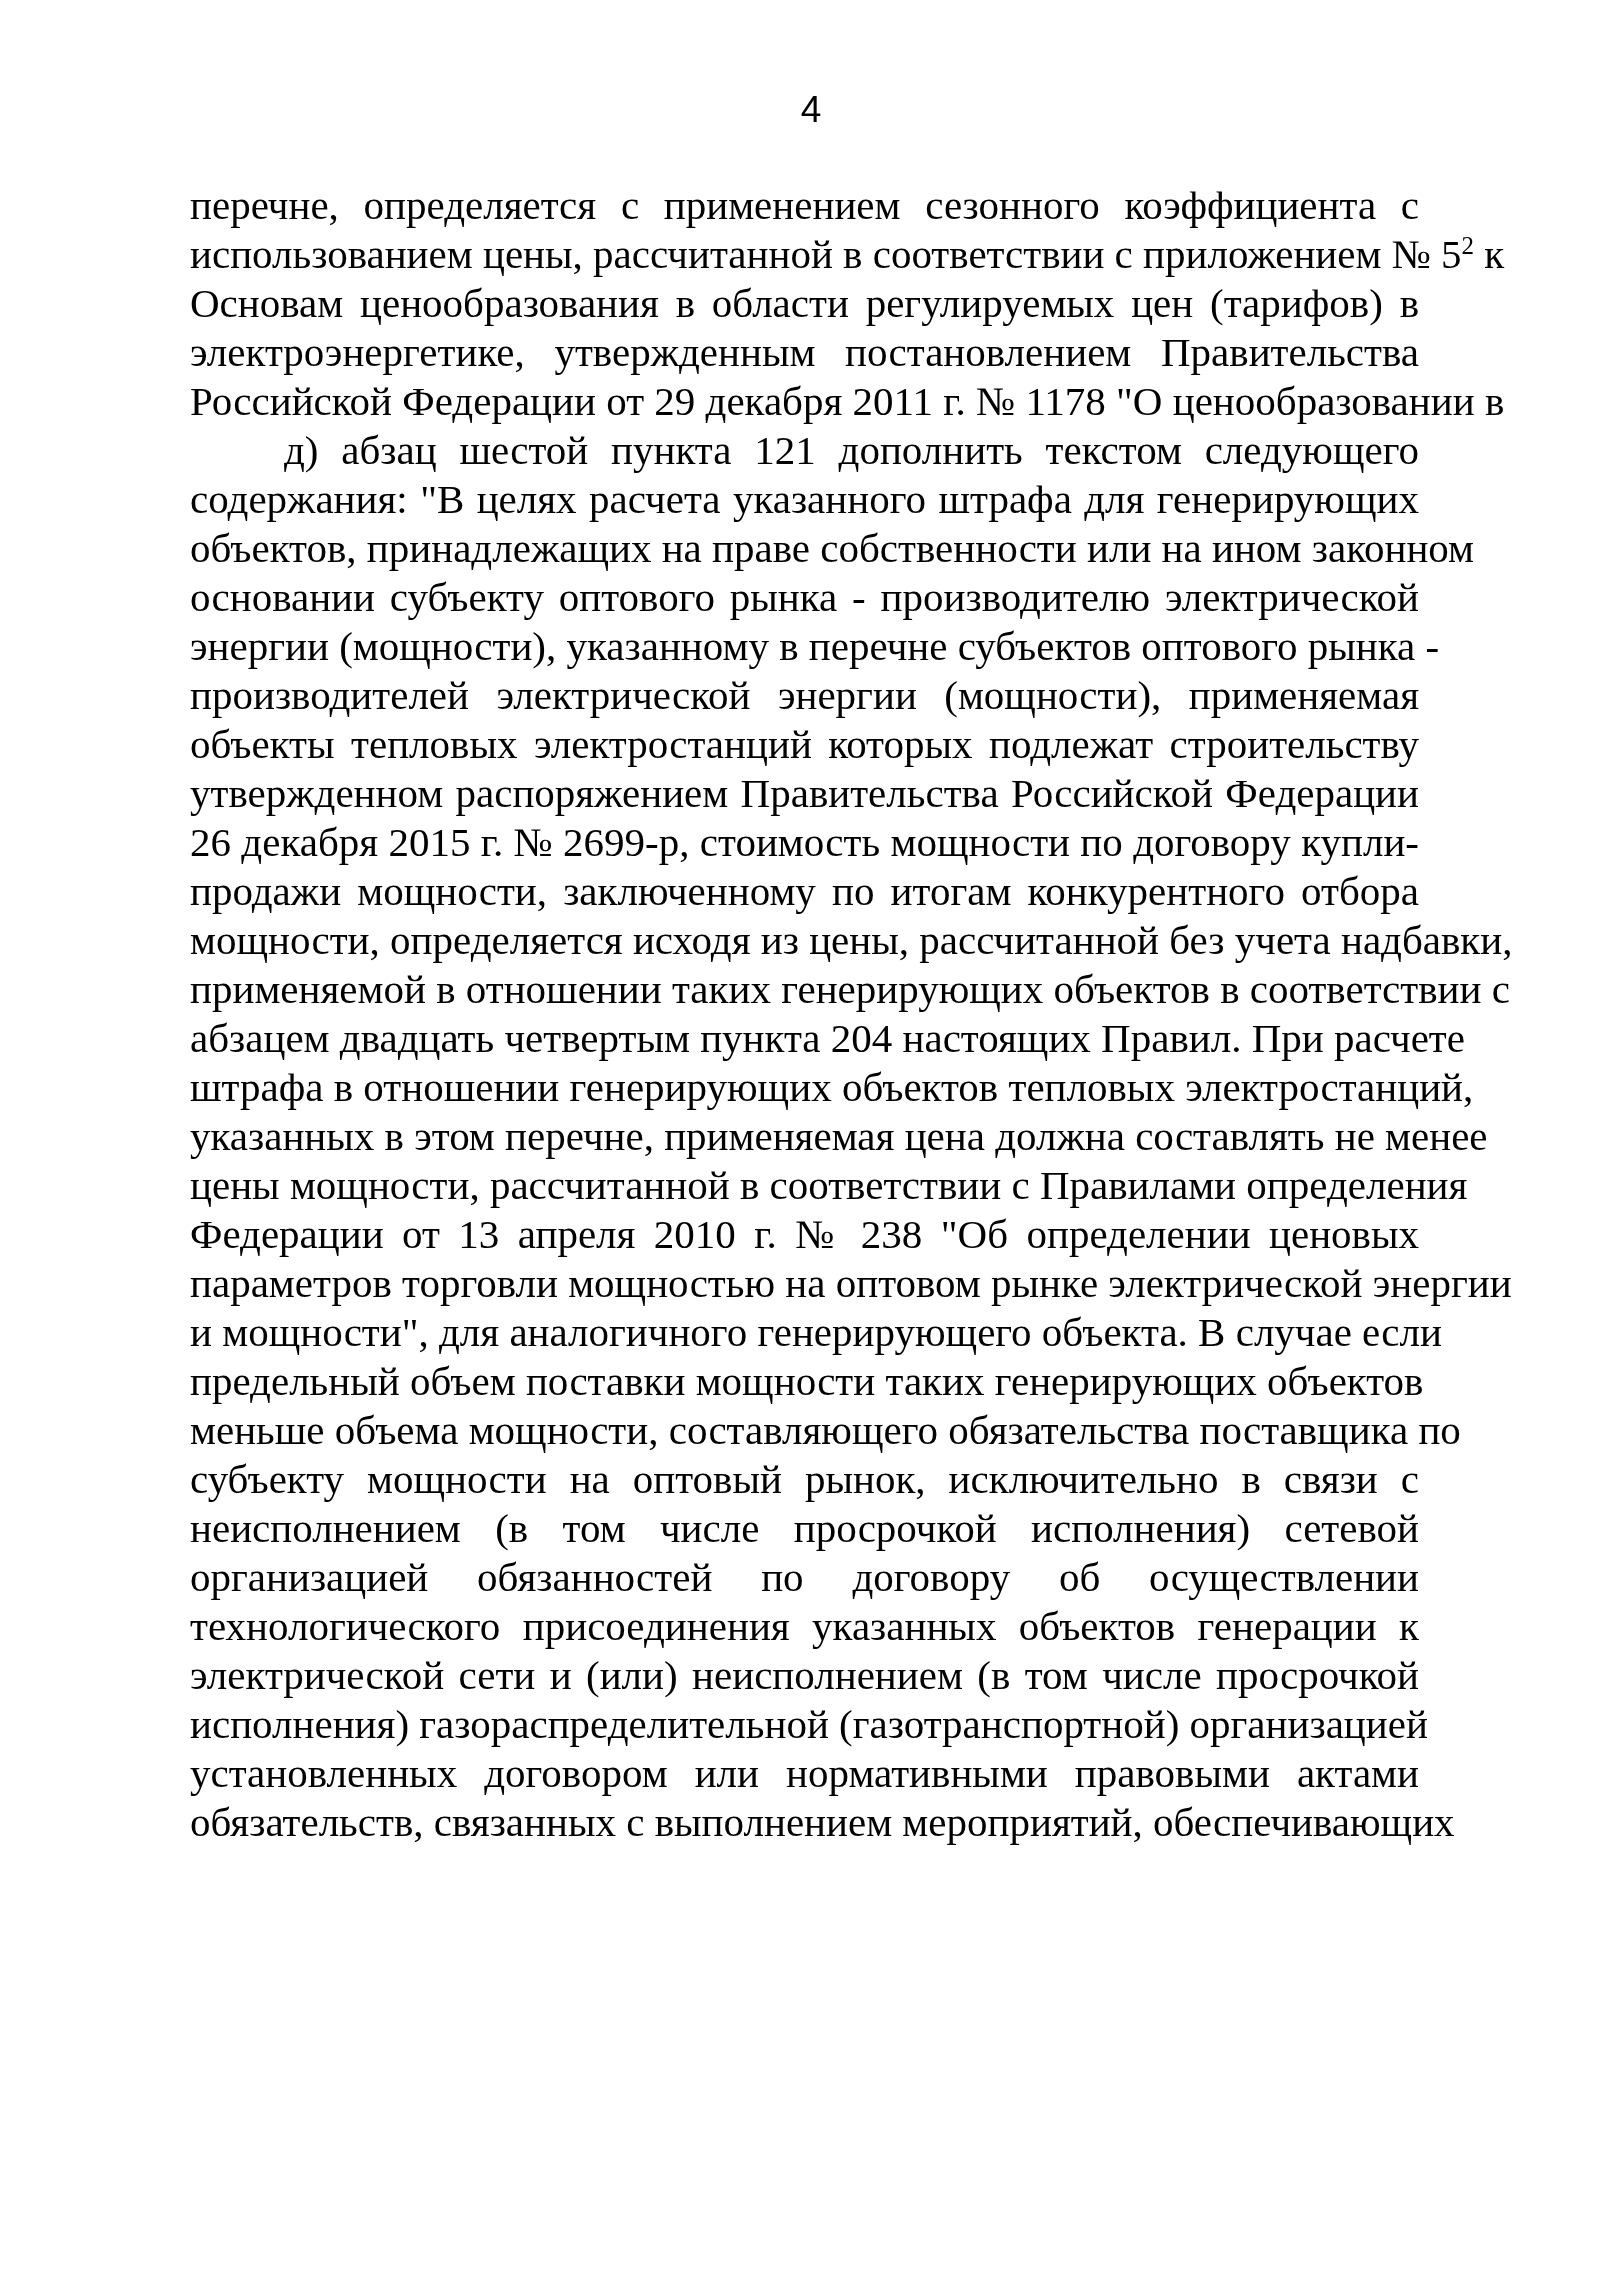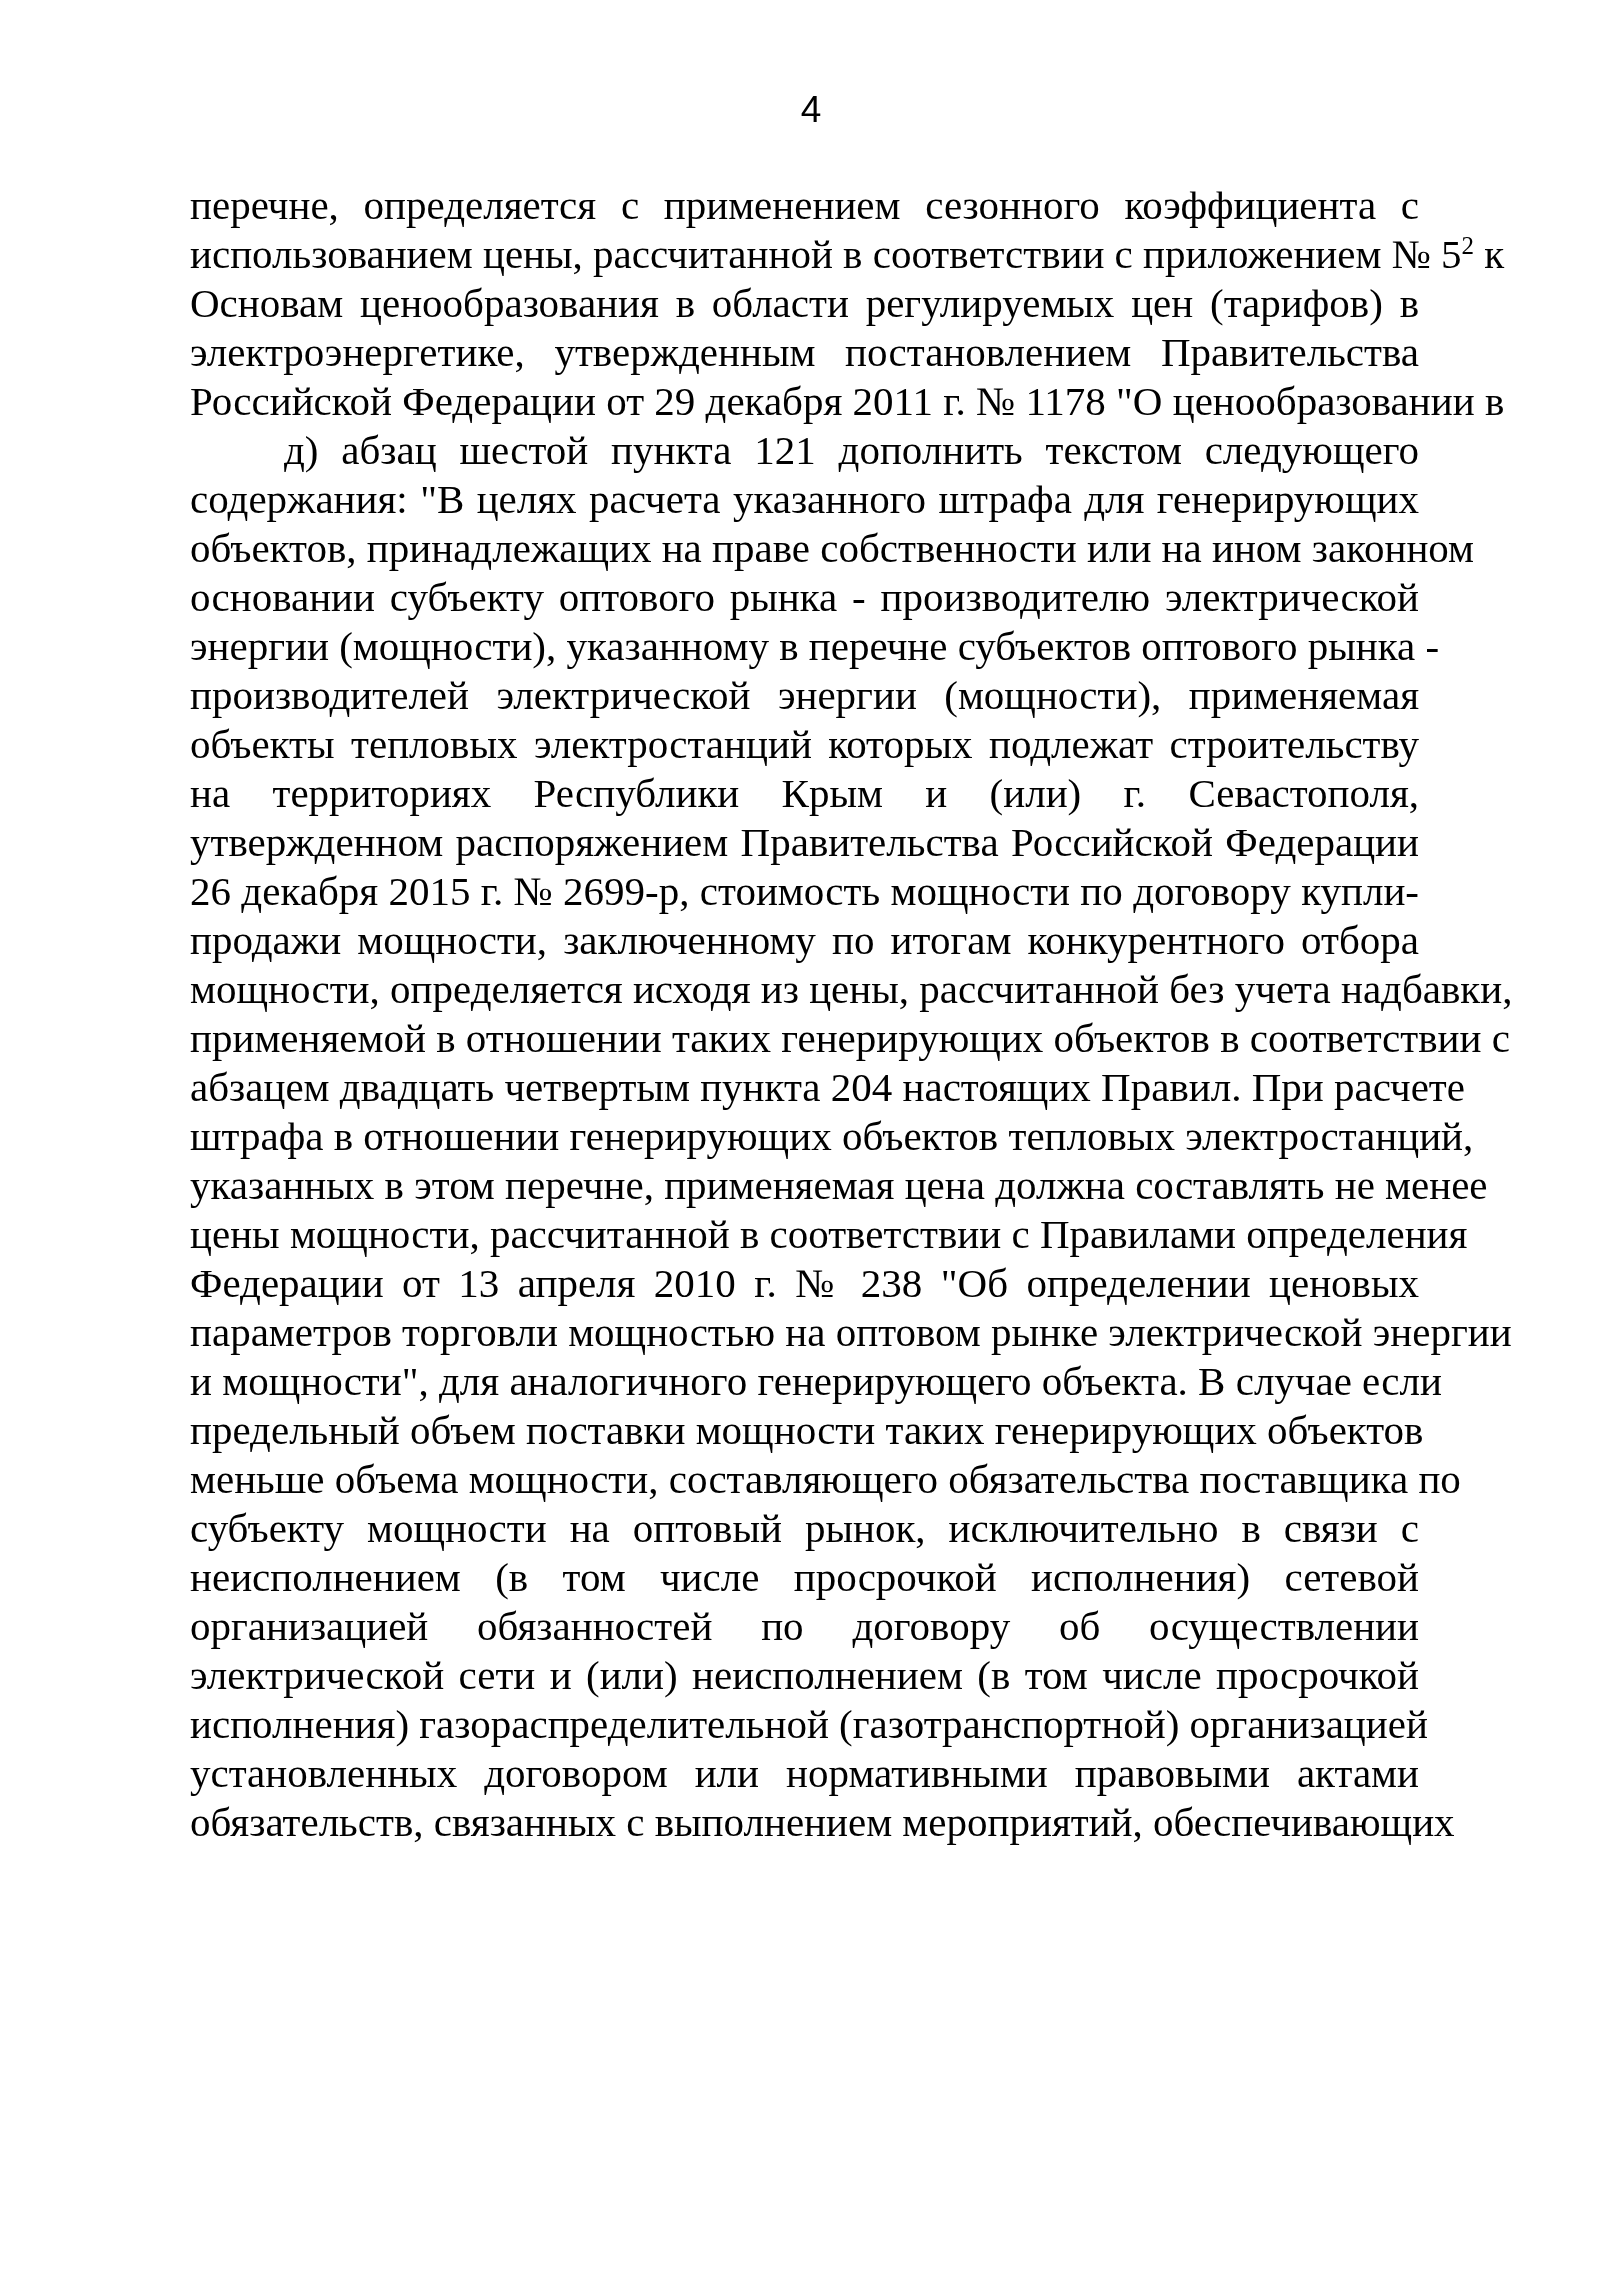--- a/index.html
+++ b/index.html
@@ -69,37 +69,37 @@
   </div>
 
   <div>
     <span class="line indent">д) абзац шестой пункта 121 дополнить текстом следующего</span>
     <span class="line">содержания: "В целях расчета указанного штрафа для генерирующих</span>
     <span class="line">объектов, принадлежащих на праве собственности или на ином законном</span>
     <span class="line">основании субъекту оптового рынка - производителю электрической</span>
     <span class="line">энергии (мощности), указанному в перечне субъектов оптового рынка -</span>
     <span class="line">производителей электрической энергии (мощности), применяемая</span>
     <span class="line">объекты тепловых электростанций которых подлежат строительству</span>
-    <span class="line">на территориях Республики Крым и (или) г. Севастополя,</span>
     <span class="line">утвержденном распоряжением Правительства Российской Федерации</span>
     <span class="line">26 декабря 2015 г.  № 2699-р, стоимость мощности по договору купли-</span>
     <span class="line">продажи мощности, заключенному по итогам конкурентного отбора</span>
     <span class="line">мощности, определяется исходя из цены, рассчитанной без учета надбавки,</span>
     <span class="line">применяемой в отношении таких генерирующих объектов в соответствии с</span>
     <span class="line">абзацем двадцать четвертым пункта 204 настоящих Правил. При расчете</span>
     <span class="line">штрафа в отношении генерирующих объектов тепловых электростанций,</span>
     <span class="line">указанных в этом перечне, применяемая цена должна составлять не менее</span>
     <span class="line">цены мощности, рассчитанной в соответствии с Правилами определения</span>
     <span class="line">Федерации от 13 апреля 2010 г. № 238 "Об определении ценовых</span>
     <span class="line">параметров торговли мощностью на оптовом рынке электрической энергии</span>
     <span class="line">и мощности", для аналогичного генерирующего объекта. В случае если</span>
     <span class="line">предельный объем поставки мощности таких генерирующих объектов</span>
     <span class="line">меньше объема мощности, составляющего обязательства поставщика по</span>
     <span class="line">субъекту мощности на оптовый рынок, исключительно в связи с</span>
     <span class="line">неисполнением (в том числе просрочкой исполнения) сетевой</span>
     <span class="line">организацией обязанностей по договору об осуществлении</span>
+    <span class="line">технологического присоединения указанных объектов генерации к</span>
     <span class="line">электрической сети и (или) неисполнением (в том числе просрочкой</span>
     <span class="line">исполнения) газораспределительной (газотранспортной) организацией</span>
     <span class="line">установленных договором или нормативными правовыми актами</span>
     <span class="line">обязательств, связанных с выполнением мероприятий, обеспечивающих</span>
   </div>
 </div>
 
 
 </body></html>

